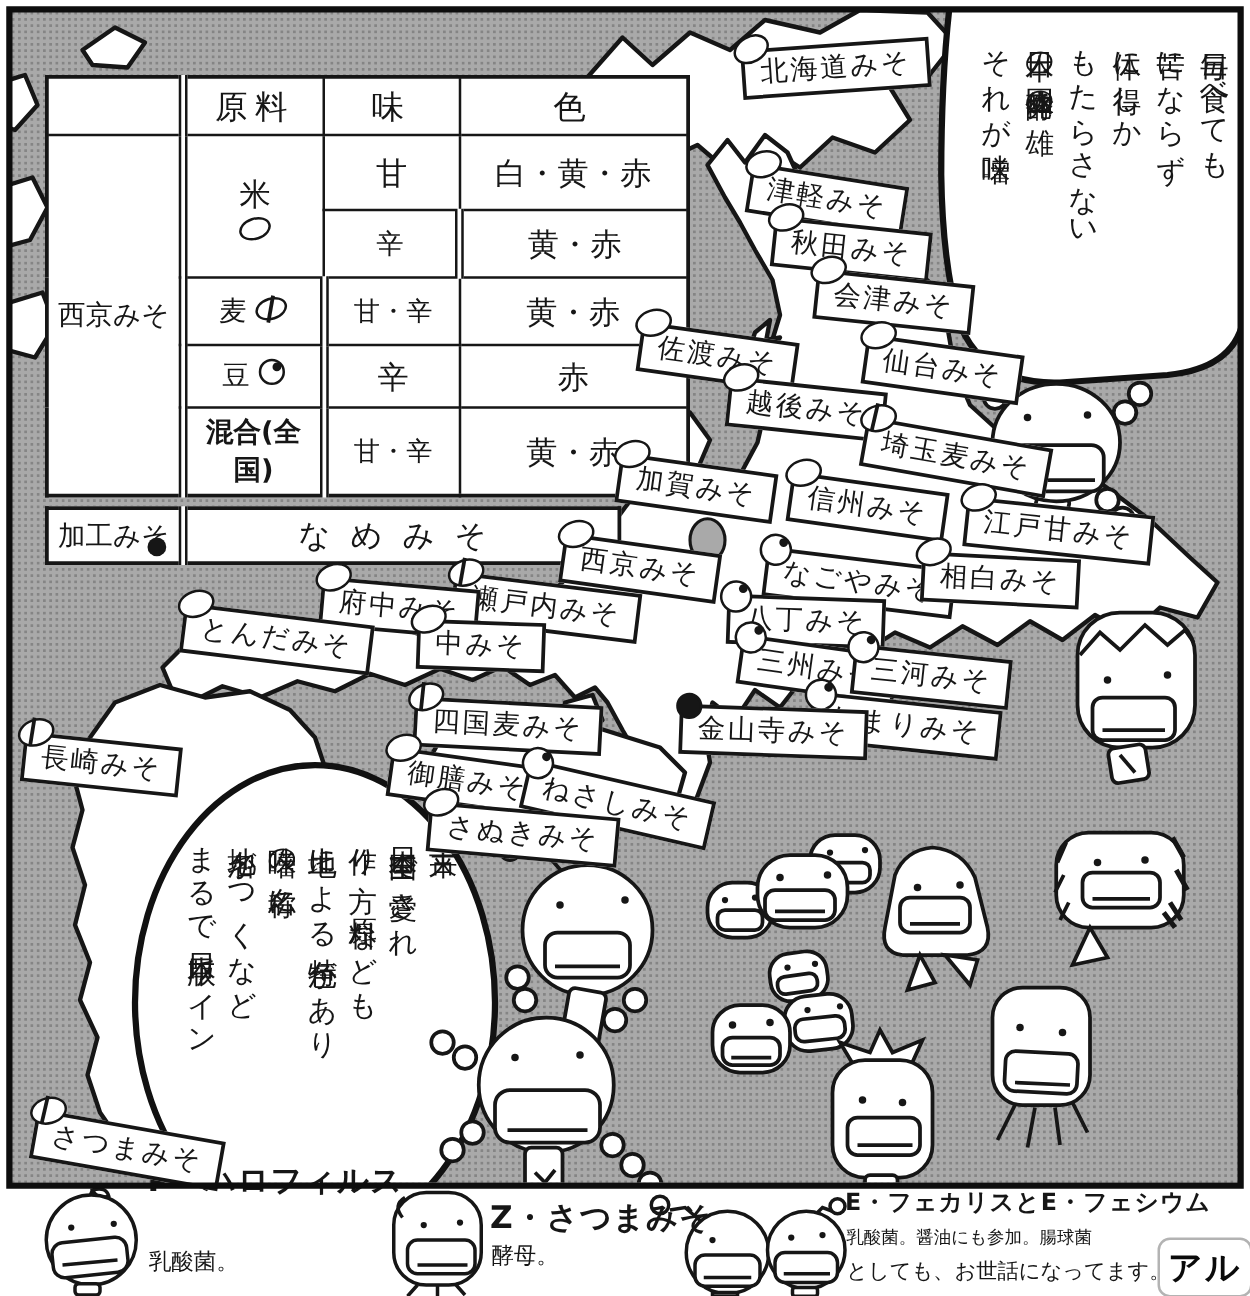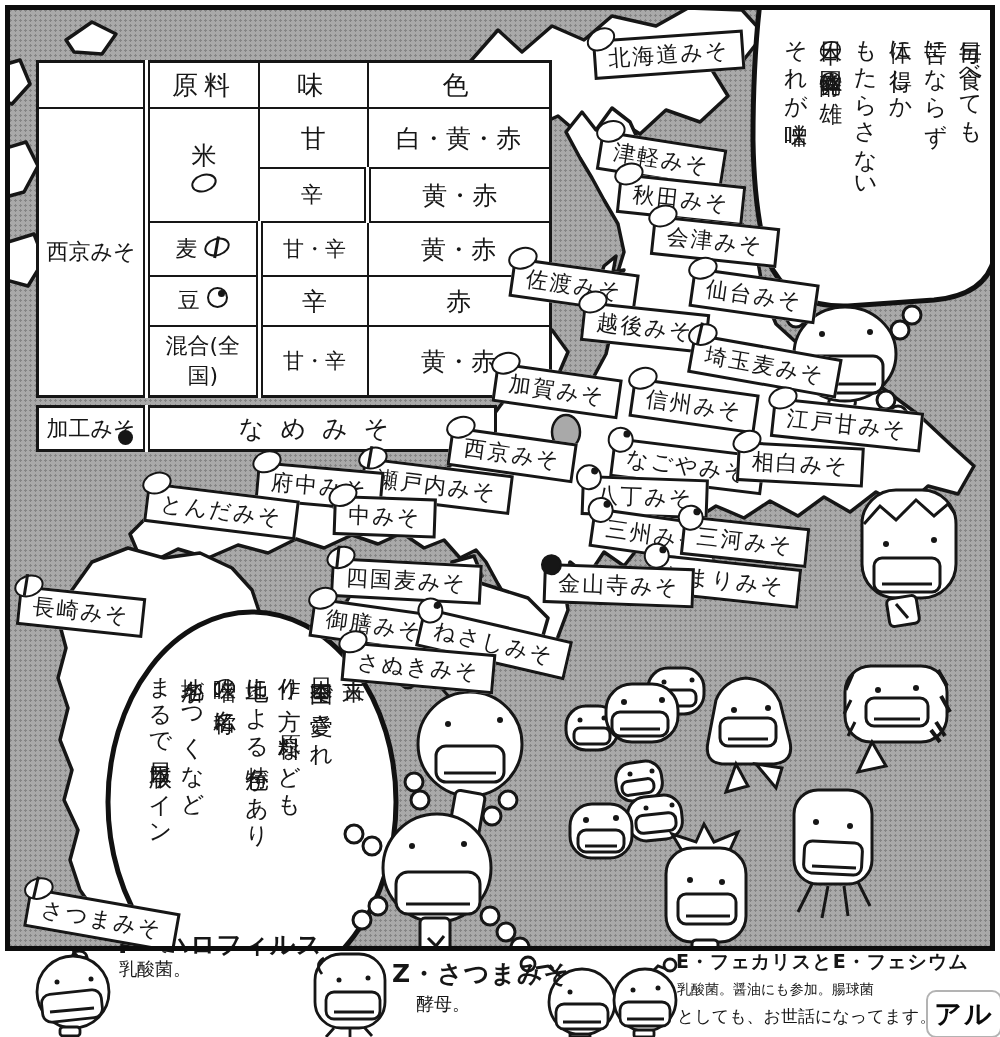--- a/index.html
+++ b/index.html
@@ -23,21 +23,21 @@
   
   .miso-table-wrap{position:absolute;left:36px;top:60px;z-index:20;}
   table.mtab{border-collapse:collapse;background:#fff;border:3px solid #161616;}
   table.mtab td{
     border:2.5px solid #161616;text-align:center;vertical-align:middle;
     font-size:25px;padding:4px 6px;
   }
   table.mtab td:first-child{border-right:7px double #161616;width:92px;font-size:22px;}
   td.col-ing{width:96px;} td.col-taste{width:68px;} td.col-color{width:168px;letter-spacing:5px;}
   tr.hrow td{height:36px;font-size:26px;letter-spacing:6px;}
-  td.cell-mixed{font-size:19px;letter-spacing:0;}
+  td.cell-mixed{font-size:19px;letter-spacing:0;font-weight:bold;}
   .ing-cell{display:flex;flex-direction:column;align-items:center;gap:2px;}
   .proc-tab{margin-top:7px;}
   td.proc-label{position:relative;font-size:19px;padding:8px 4px 14px 4px;}
   td.proc-value{width:332px;font-size:26px;letter-spacing:16px;}
   
   .g-rice,.g-barley,.g-soy,.g-dot{display:inline-block;position:relative;box-sizing:border-box;}
   .g-rice,.g-barley{width:26px;height:18px;background:#fff;border:2.5px solid #161616;border-radius:50%;transform:rotate(-18deg);}
   .g-barley::after{content:"";position:absolute;left:9px;top:-4px;width:2.5px;height:22px;background:#161616;transform:rotate(28deg);}
   .g-soy{width:21px;height:21px;background:#fff;border:2.5px solid #161616;border-radius:50%;}
   .g-soy::after{content:"";position:absolute;right:1px;top:1px;width:7px;height:7px;border-radius:50%;background:#161616;}
@@ -405,23 +405,23 @@
       <circle cx="633" cy="40" r="2.5" fill="#161616" stroke="none"></circle>
         <circle cx="658" cy="38" r="2.5" fill="#161616" stroke="none"></circle>
       <rect x="620" y="52" width="50" height="24" rx="8"></rect>
       <line x1="627" y1="69" x2="664" y2="69"></line>
       <rect x="634" y="80" width="20" height="7" rx="2"></rect>
     </g>
   </g>
 </svg>
 
 <div class="legend-name" style="left:118px;top:928px">P・ハロフィルス</div>
-<div class="legend-desc" style="left:119px;top:957px">乳酸菌。</div>
+<div class="legend-desc" style="left:119px;top:997px">乳酸菌。</div>
 
 <div class="legend-name" style="left:392px;top:957px">Z・さつまみそ</div>
-<div class="legend-desc" style="left:416px;top:992px">酵母。</div>
+<div class="legend-desc" style="left:393px;top:992px">酵母。</div>
 
 <div class="legend-name" style="left:676px;top:949px;font-size:19px">E・フェカリスとE・フェシウム</div>
 <div class="legend-desc" style="left:677px;top:981px;font-size:14px">乳酸菌。醤油にも参加。腸球菌</div>
 <div class="legend-desc" style="left:677px;top:1005px;font-size:17px">としても、お世話になってます。</div>
 
 <div class="badge">アル</div>
 <div class="margin-mark">（ラ</div>
 
 </body></html>

